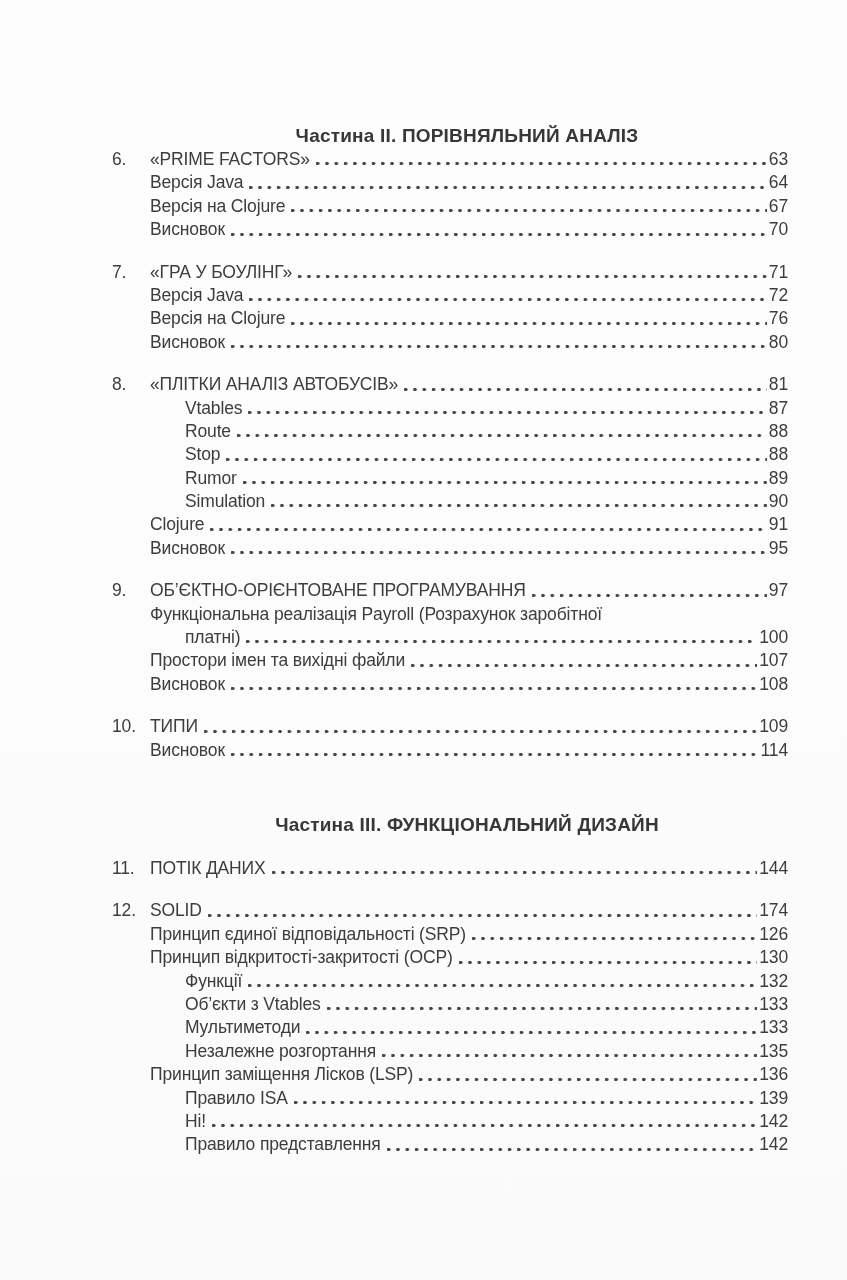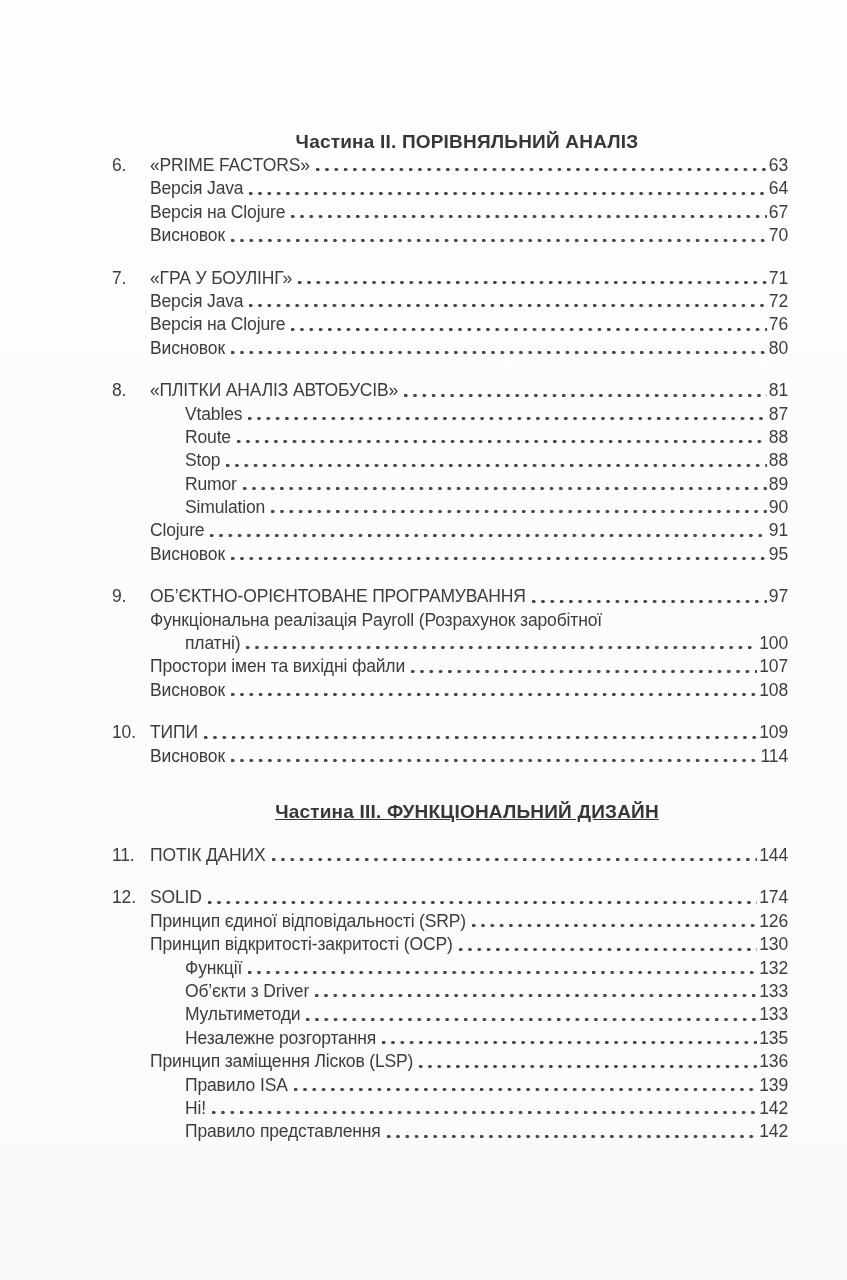--- a/index.html
+++ b/index.html
@@ -7,32 +7,32 @@
     position:relative;
     width:847px; height:1280px;
     margin:0 auto;
     background:linear-gradient(180deg,#fdfdfd 0%,#fcfcfc 55%,#fafafa 100%);
     font-family:"Liberation Sans", sans-serif;
     color:#3d3d3d;
     overflow:hidden;
   }
   .toc {
     position:absolute;
-    left:112px; top:129px; width:676px;
+    left:112px; top:123px; width:676px;
   }
   .part-heading {
     height:25px; line-height:25px;
     font-size:19px; font-weight:700;
     letter-spacing:0.2px;
     color:#373737;
     text-align:center;
     padding-left:34px;       
     white-space:nowrap;
   }
-  .part-heading.second { margin-top:31px; margin-bottom:20px;text-decoration:underline; }
+  .part-heading.second { margin-top:50px; margin-bottom:20px; }
   .row {
     display:flex; align-items:baseline;
     height:23.4px; line-height:23.4px;
     font-size:17.5px;
     letter-spacing:-0.15px;
     white-space:nowrap;
   }
   .row.gap { margin-top:19px; }
   .lvl1 { padding-left:0; }
   .lvl2 { padding-left:38px; }
@@ -196,21 +196,21 @@
         <span class="title">Принцип відкритості-закритості (OCP)</span>
         <span class="leader"></span>
         <span class="pg">130</span>
       </div>
       <div class="row lvl3">
         <span class="title">Функції</span>
         <span class="leader"></span>
         <span class="pg">132</span>
       </div>
       <div class="row lvl3">
-        <span class="title">Об’єкти з Driver</span>
+        <span class="title">Об’єкти з Vtables</span>
         <span class="leader"></span>
         <span class="pg">133</span>
       </div>
       <div class="row lvl3">
         <span class="title">Мультиметоди</span>
         <span class="leader"></span>
         <span class="pg">133</span>
       </div>
       <div class="row lvl3">
         <span class="title">Незалежне розгортання</span>

